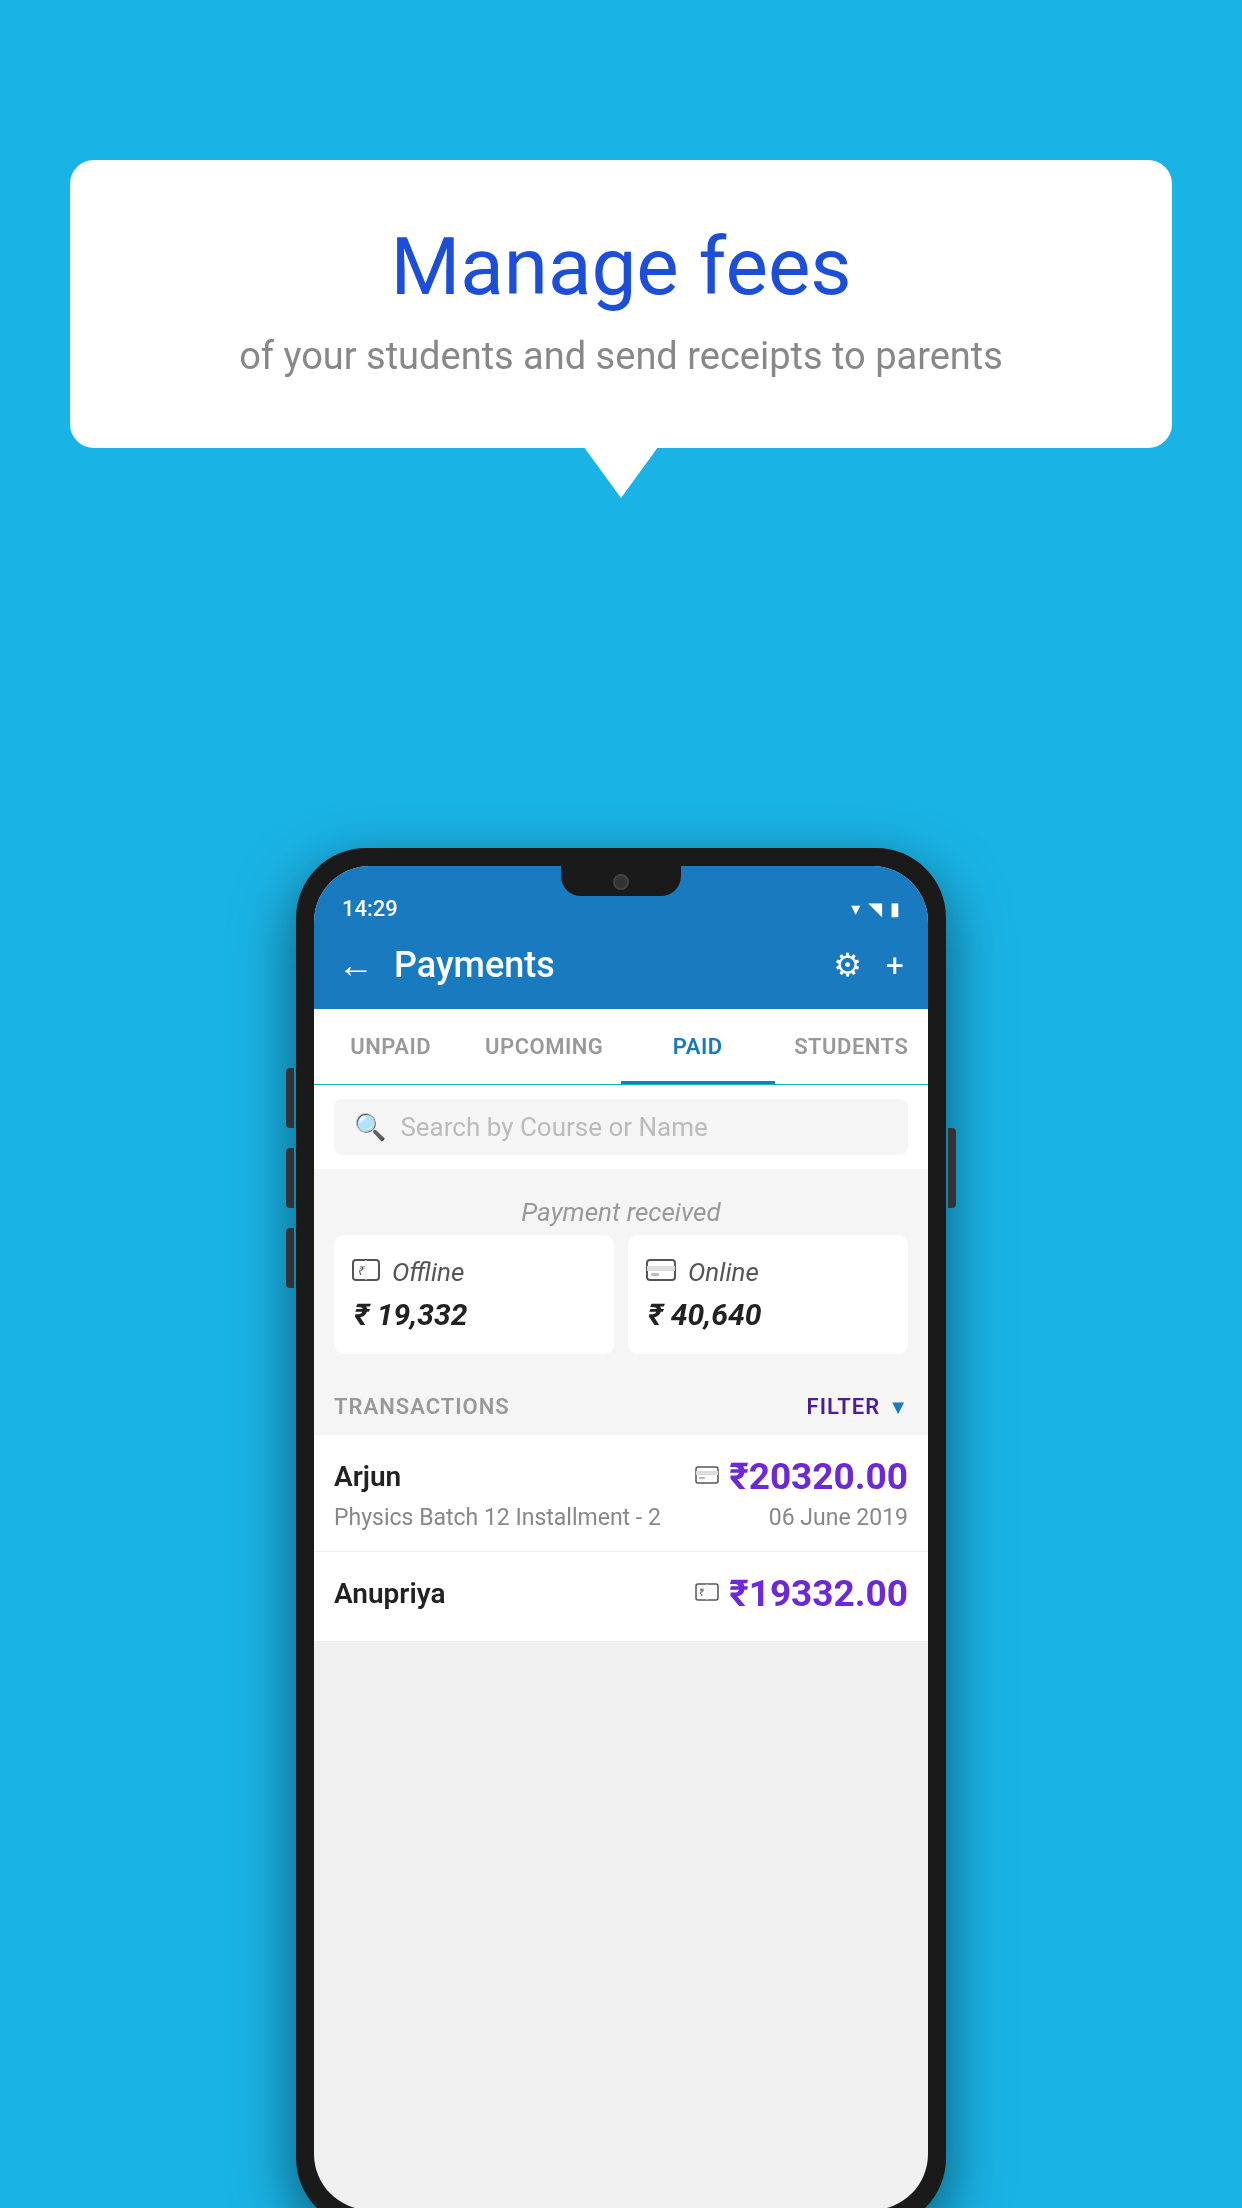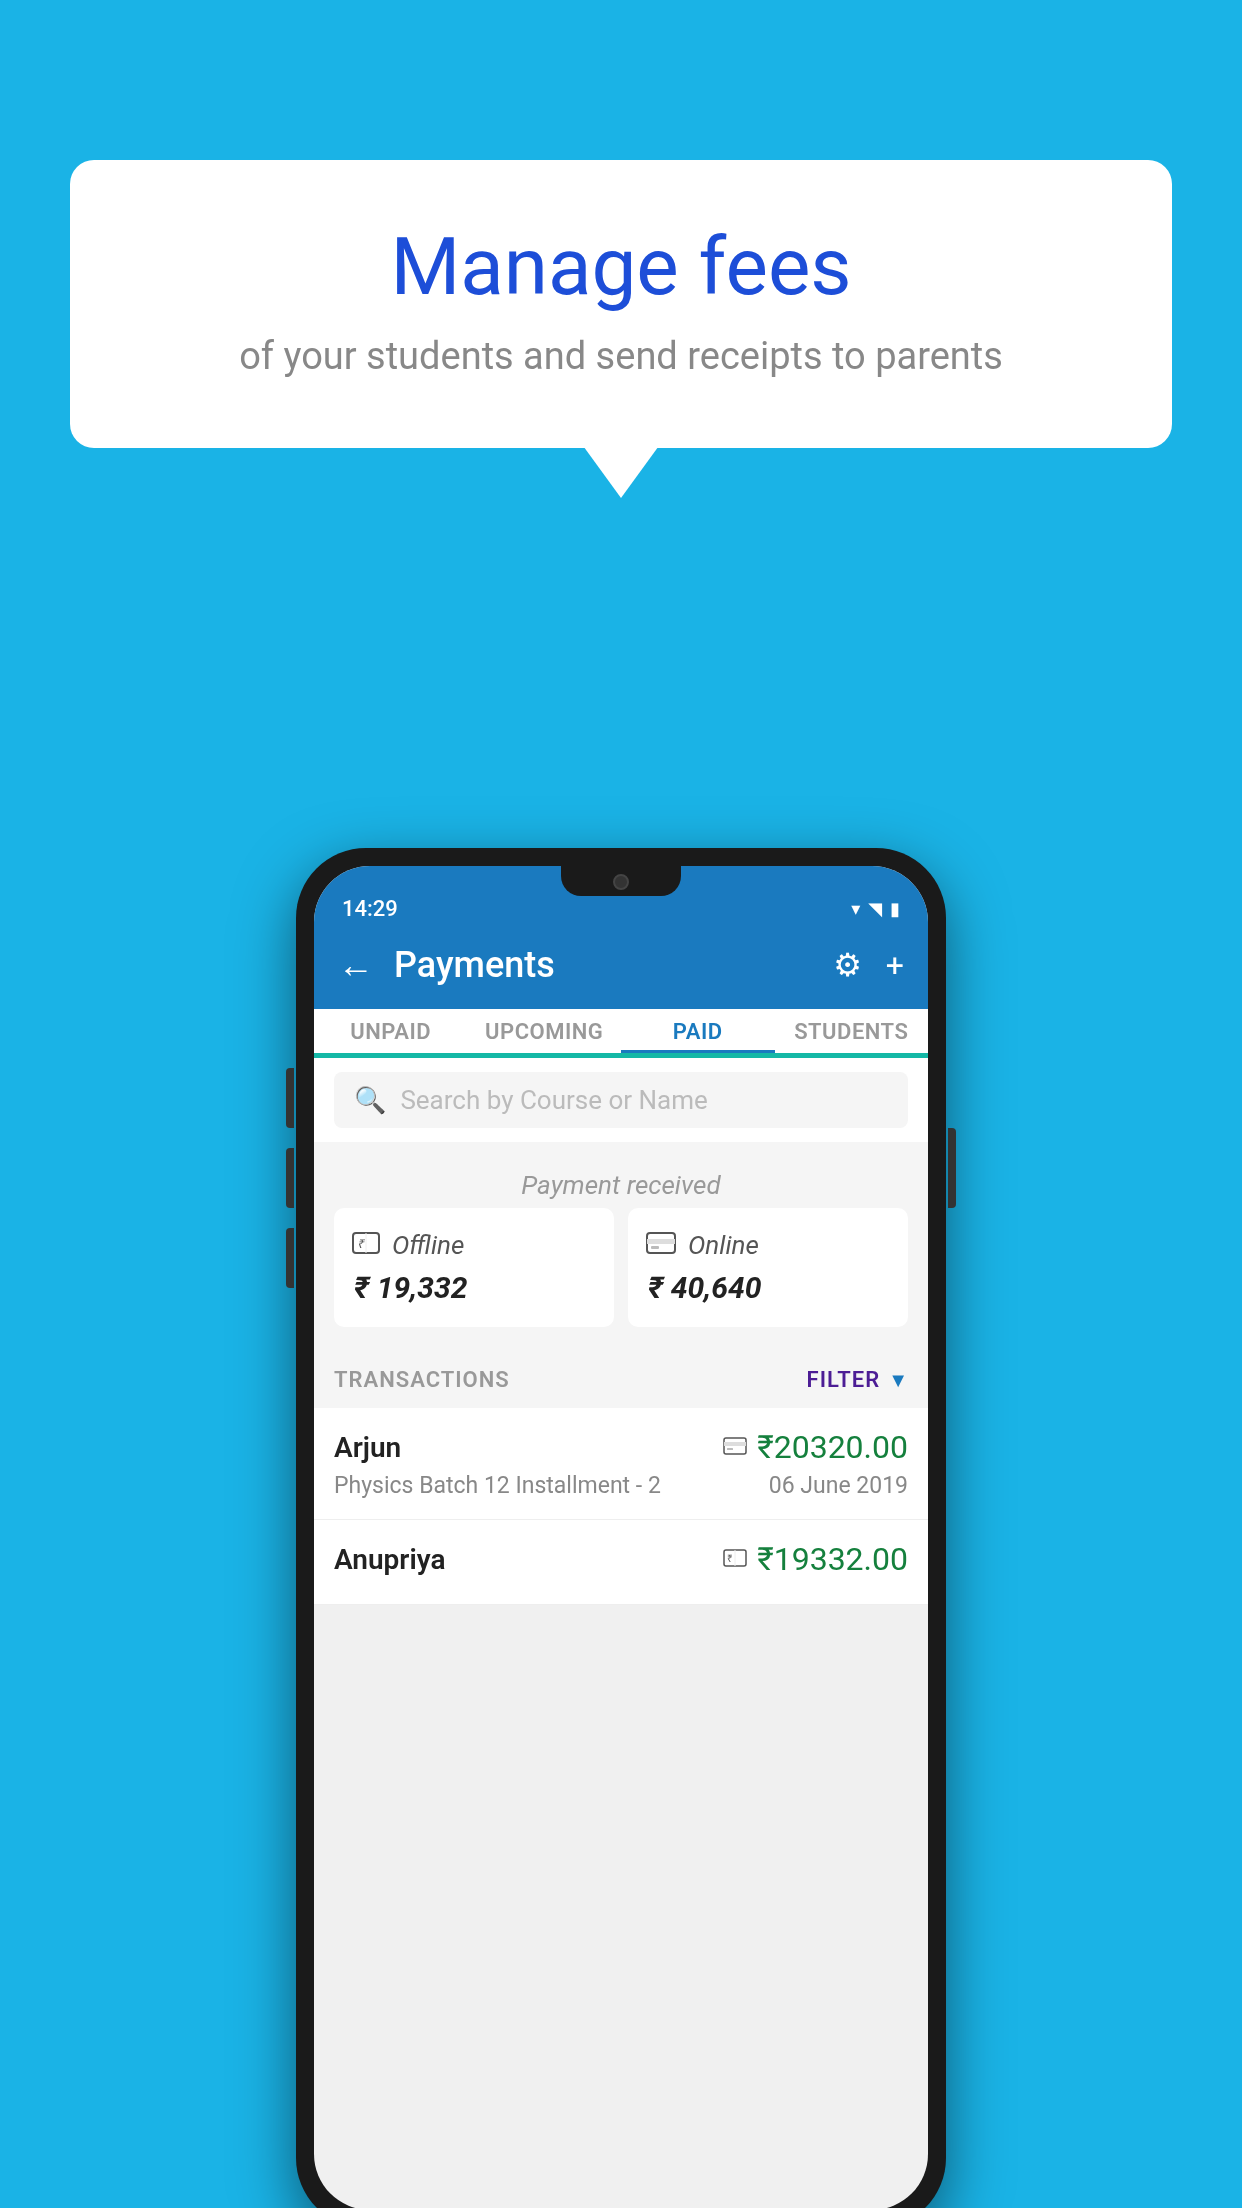--- a/index.html
+++ b/index.html
@@ -148,22 +148,22 @@
     .gear-icon, .plus-icon {
       color: white;
       font-size: 32px;
       cursor: pointer;
     }
 
     
     .tab-bar {
       background: white;
       display: flex;
-      height: 49px;
-      border-bottom: 5px solid #14b8a6;
+      height: 76px;
+      border-bottom: 1px solid #14b8a6;
     }
     .tab {
       flex: 1;
       display: flex;
       align-items: center;
       justify-content: center;
       font-size: 22px;
       font-weight: 600;
       color: #999;
       cursor: pointer;
@@ -309,23 +309,23 @@
     .transaction-amount-row {
       display: flex;
       align-items: center;
       gap: 10px;
     }
     .payment-type-icon {
       font-size: 22px;
       color: #555;
     }
     .transaction-amount {
-      font-size: 32px;
-      font-weight: 400;
-      color: #15803d;
+      font-size: 37px;
+      font-weight: 700;
+      color: #6d28d9;
     }
     .transaction-row2 {
       display: flex;
       justify-content: space-between;
       align-items: center;
     }
     .course-info {
       font-size: 23px;
       color: #888;
     }

